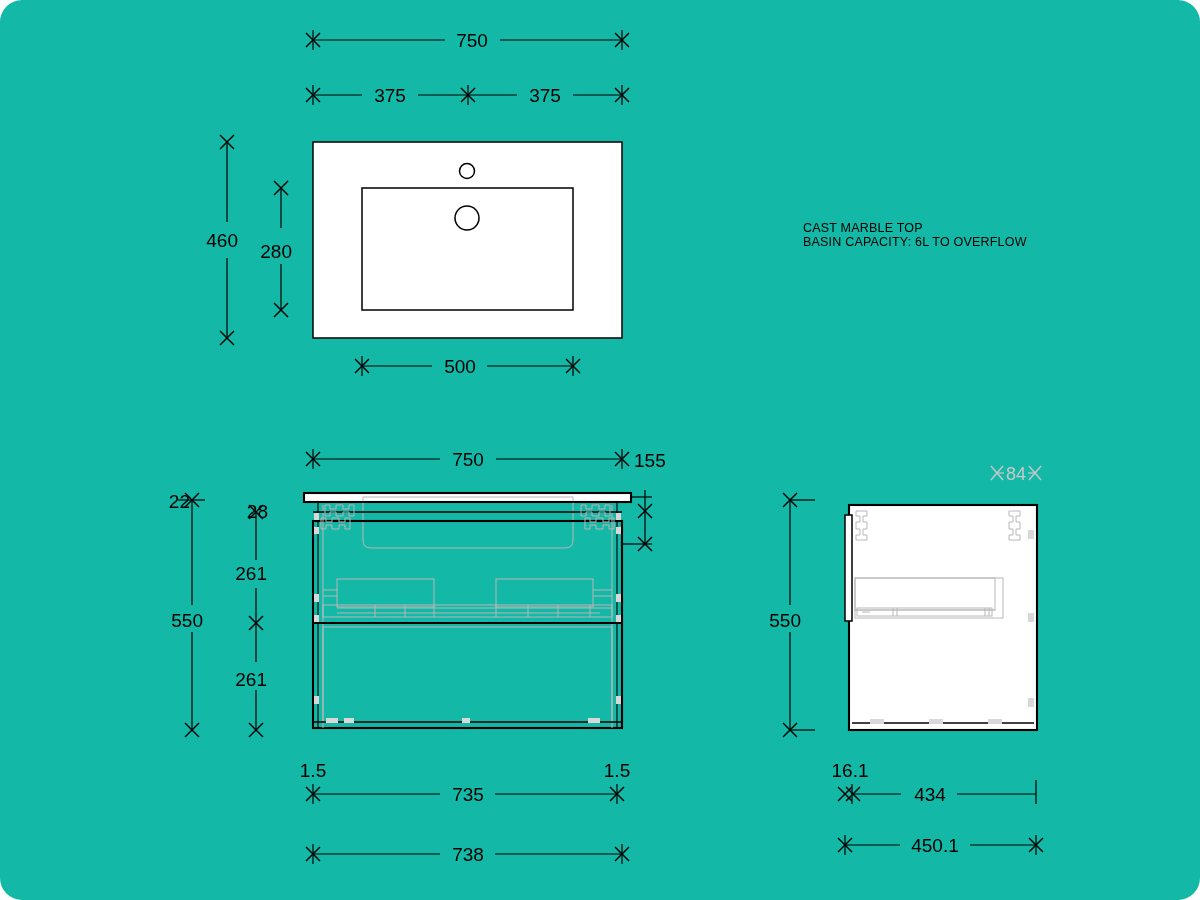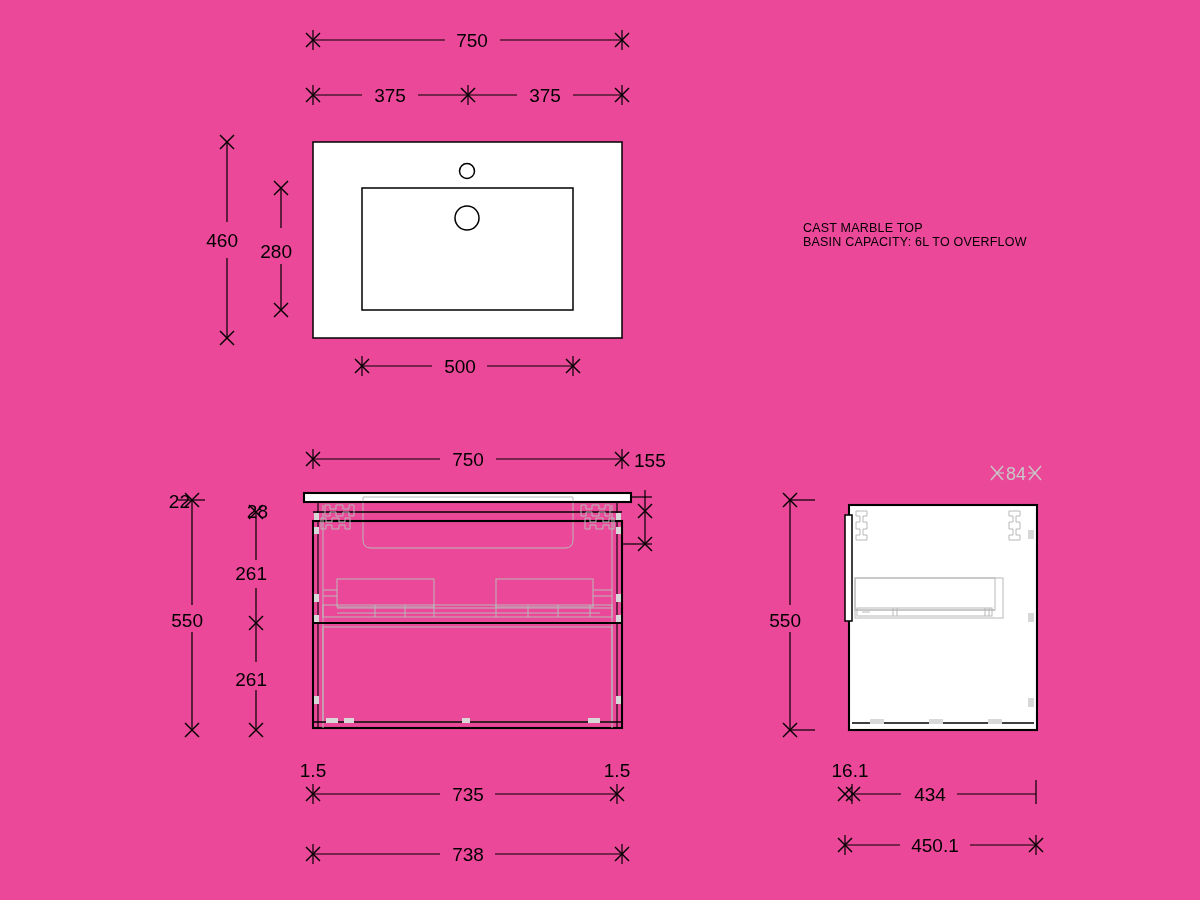--- a/index.html
+++ b/index.html
@@ -9,22 +9,23 @@
     background: #ffffff;
   }
   body {
     font-family: "Liberation Sans", sans-serif;
     color: #000000;
   }
   #sheet {
     position: relative;
     width: 1200px;
     height: 900px;
-    background: #ec4899;
+    background: #14b8a6;
     overflow: hidden;
+    border-radius: 22px;
   }
   #sheet svg {
     position: absolute;
     left: 0;
     top: 0;
     display: block;
   }
   text {
     font-family: "Liberation Sans", sans-serif;
     fill: #000000;

